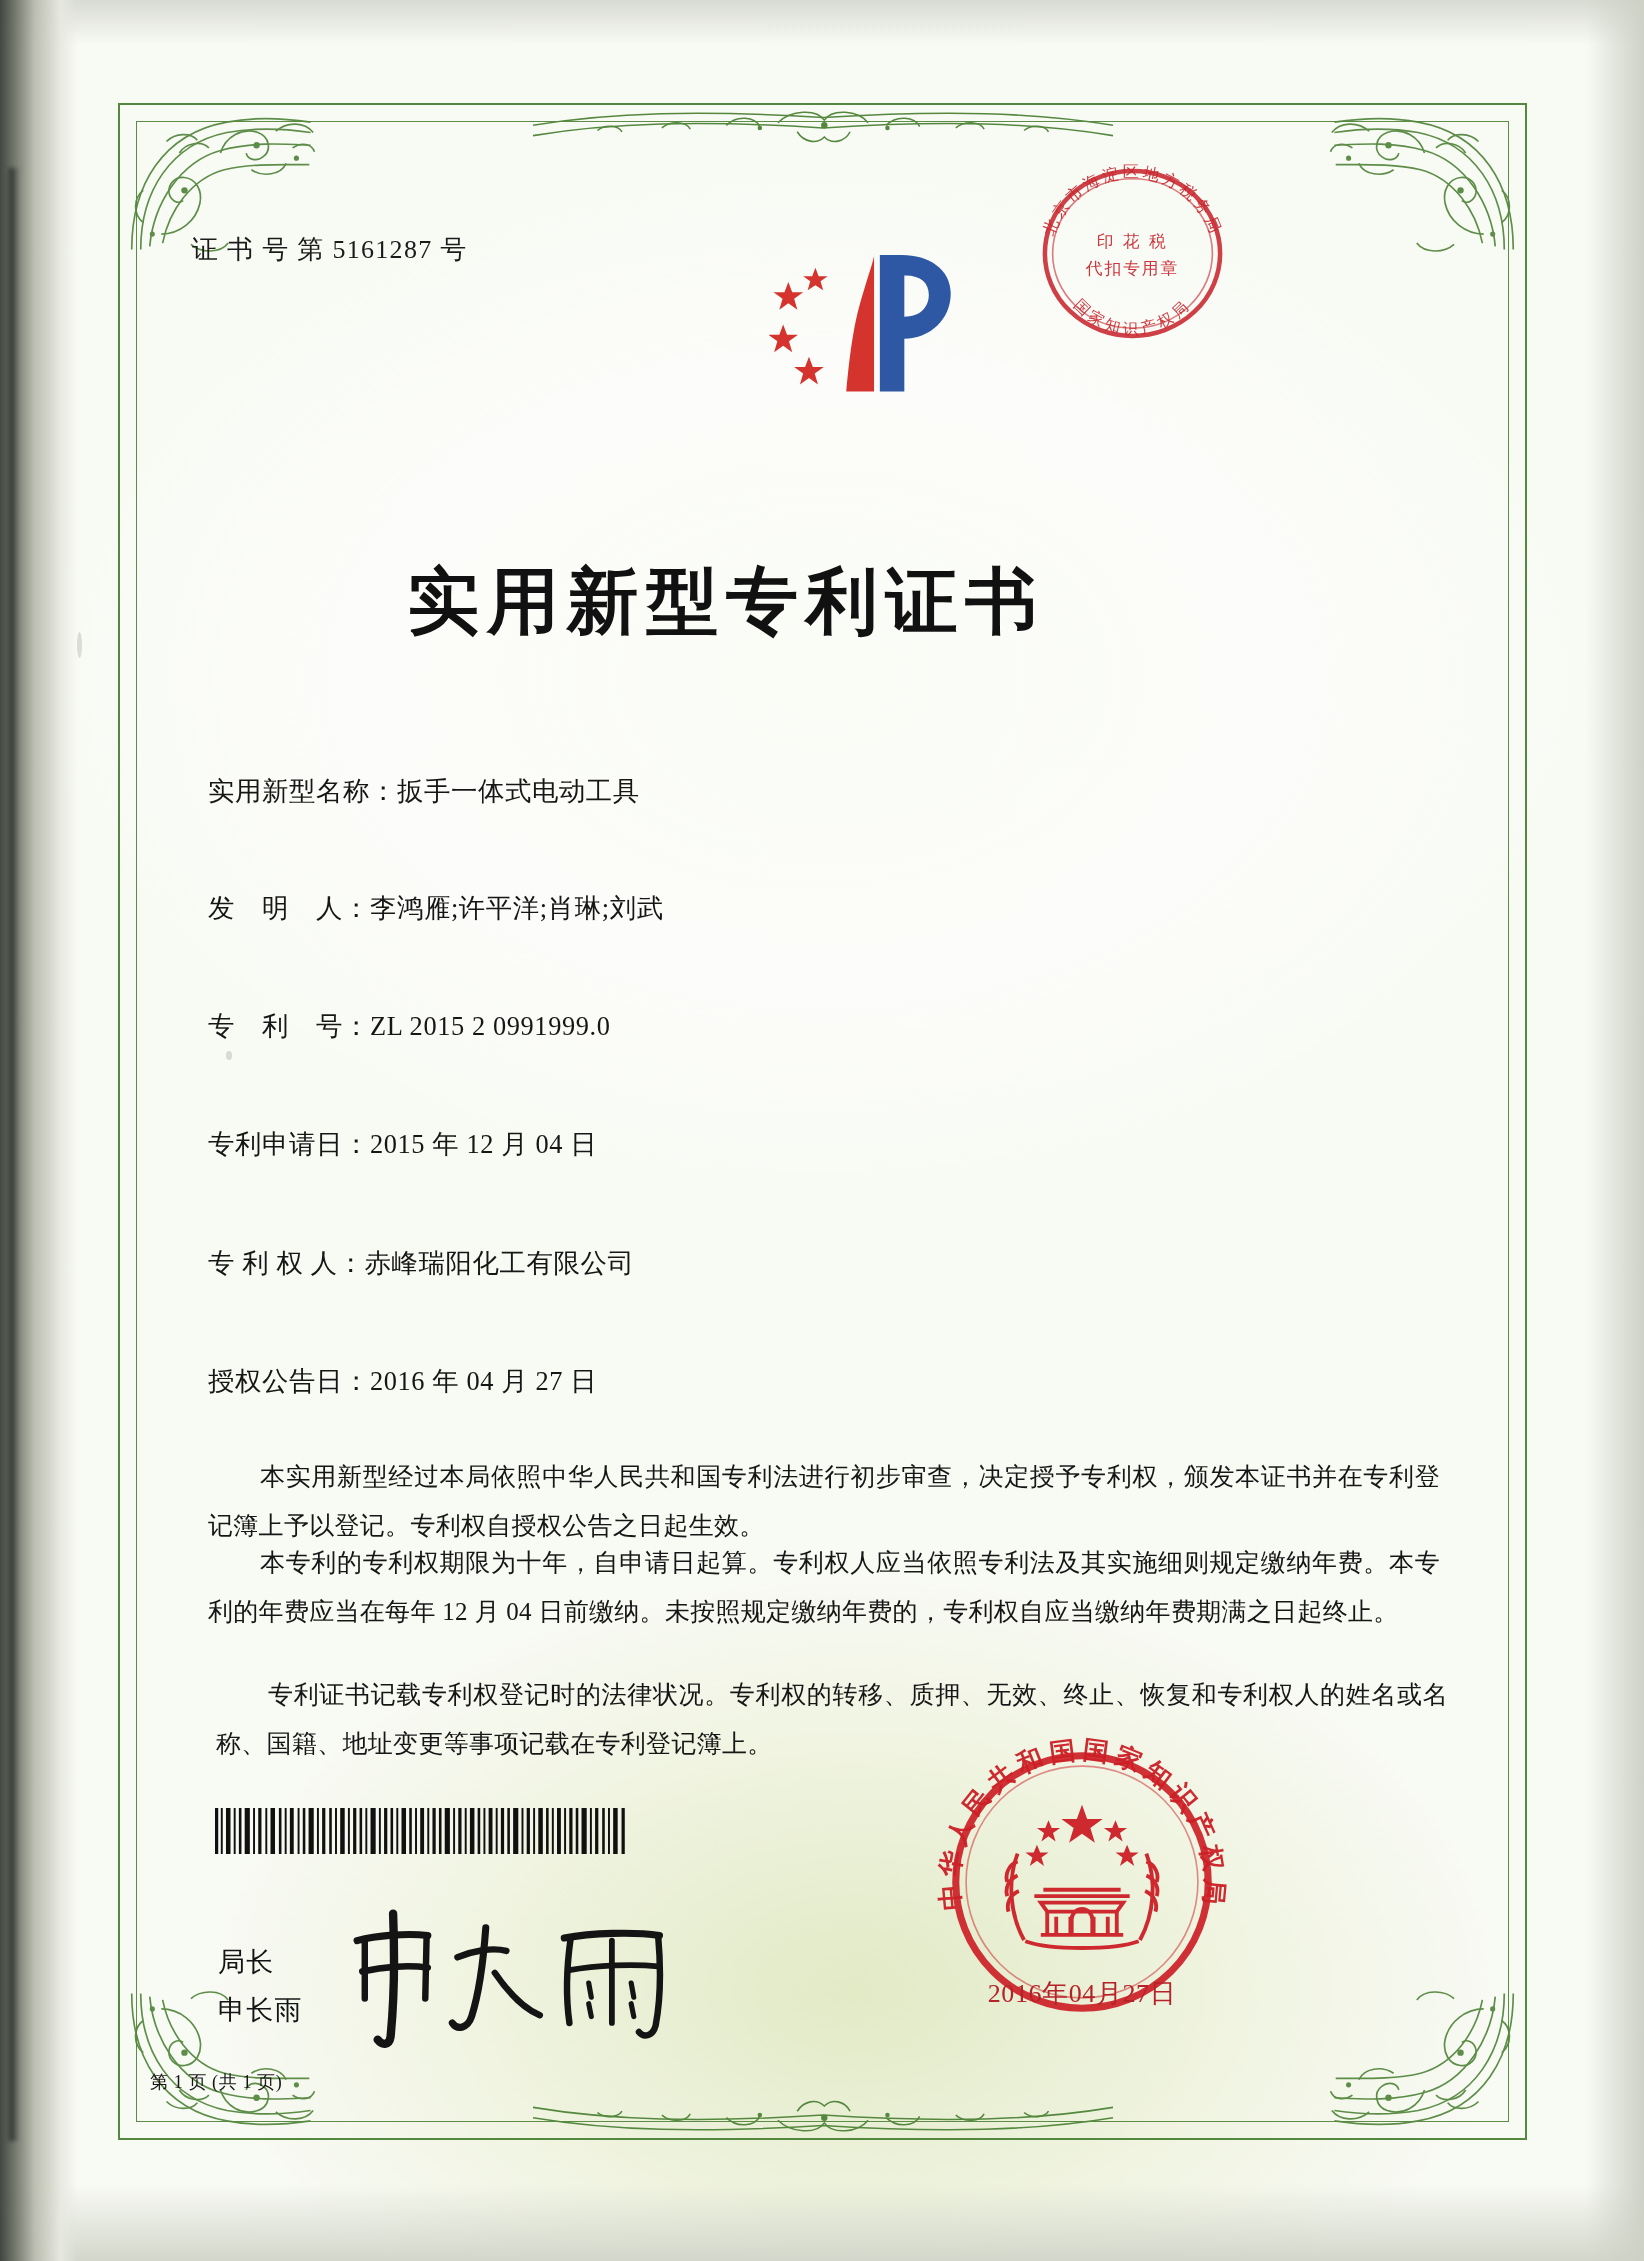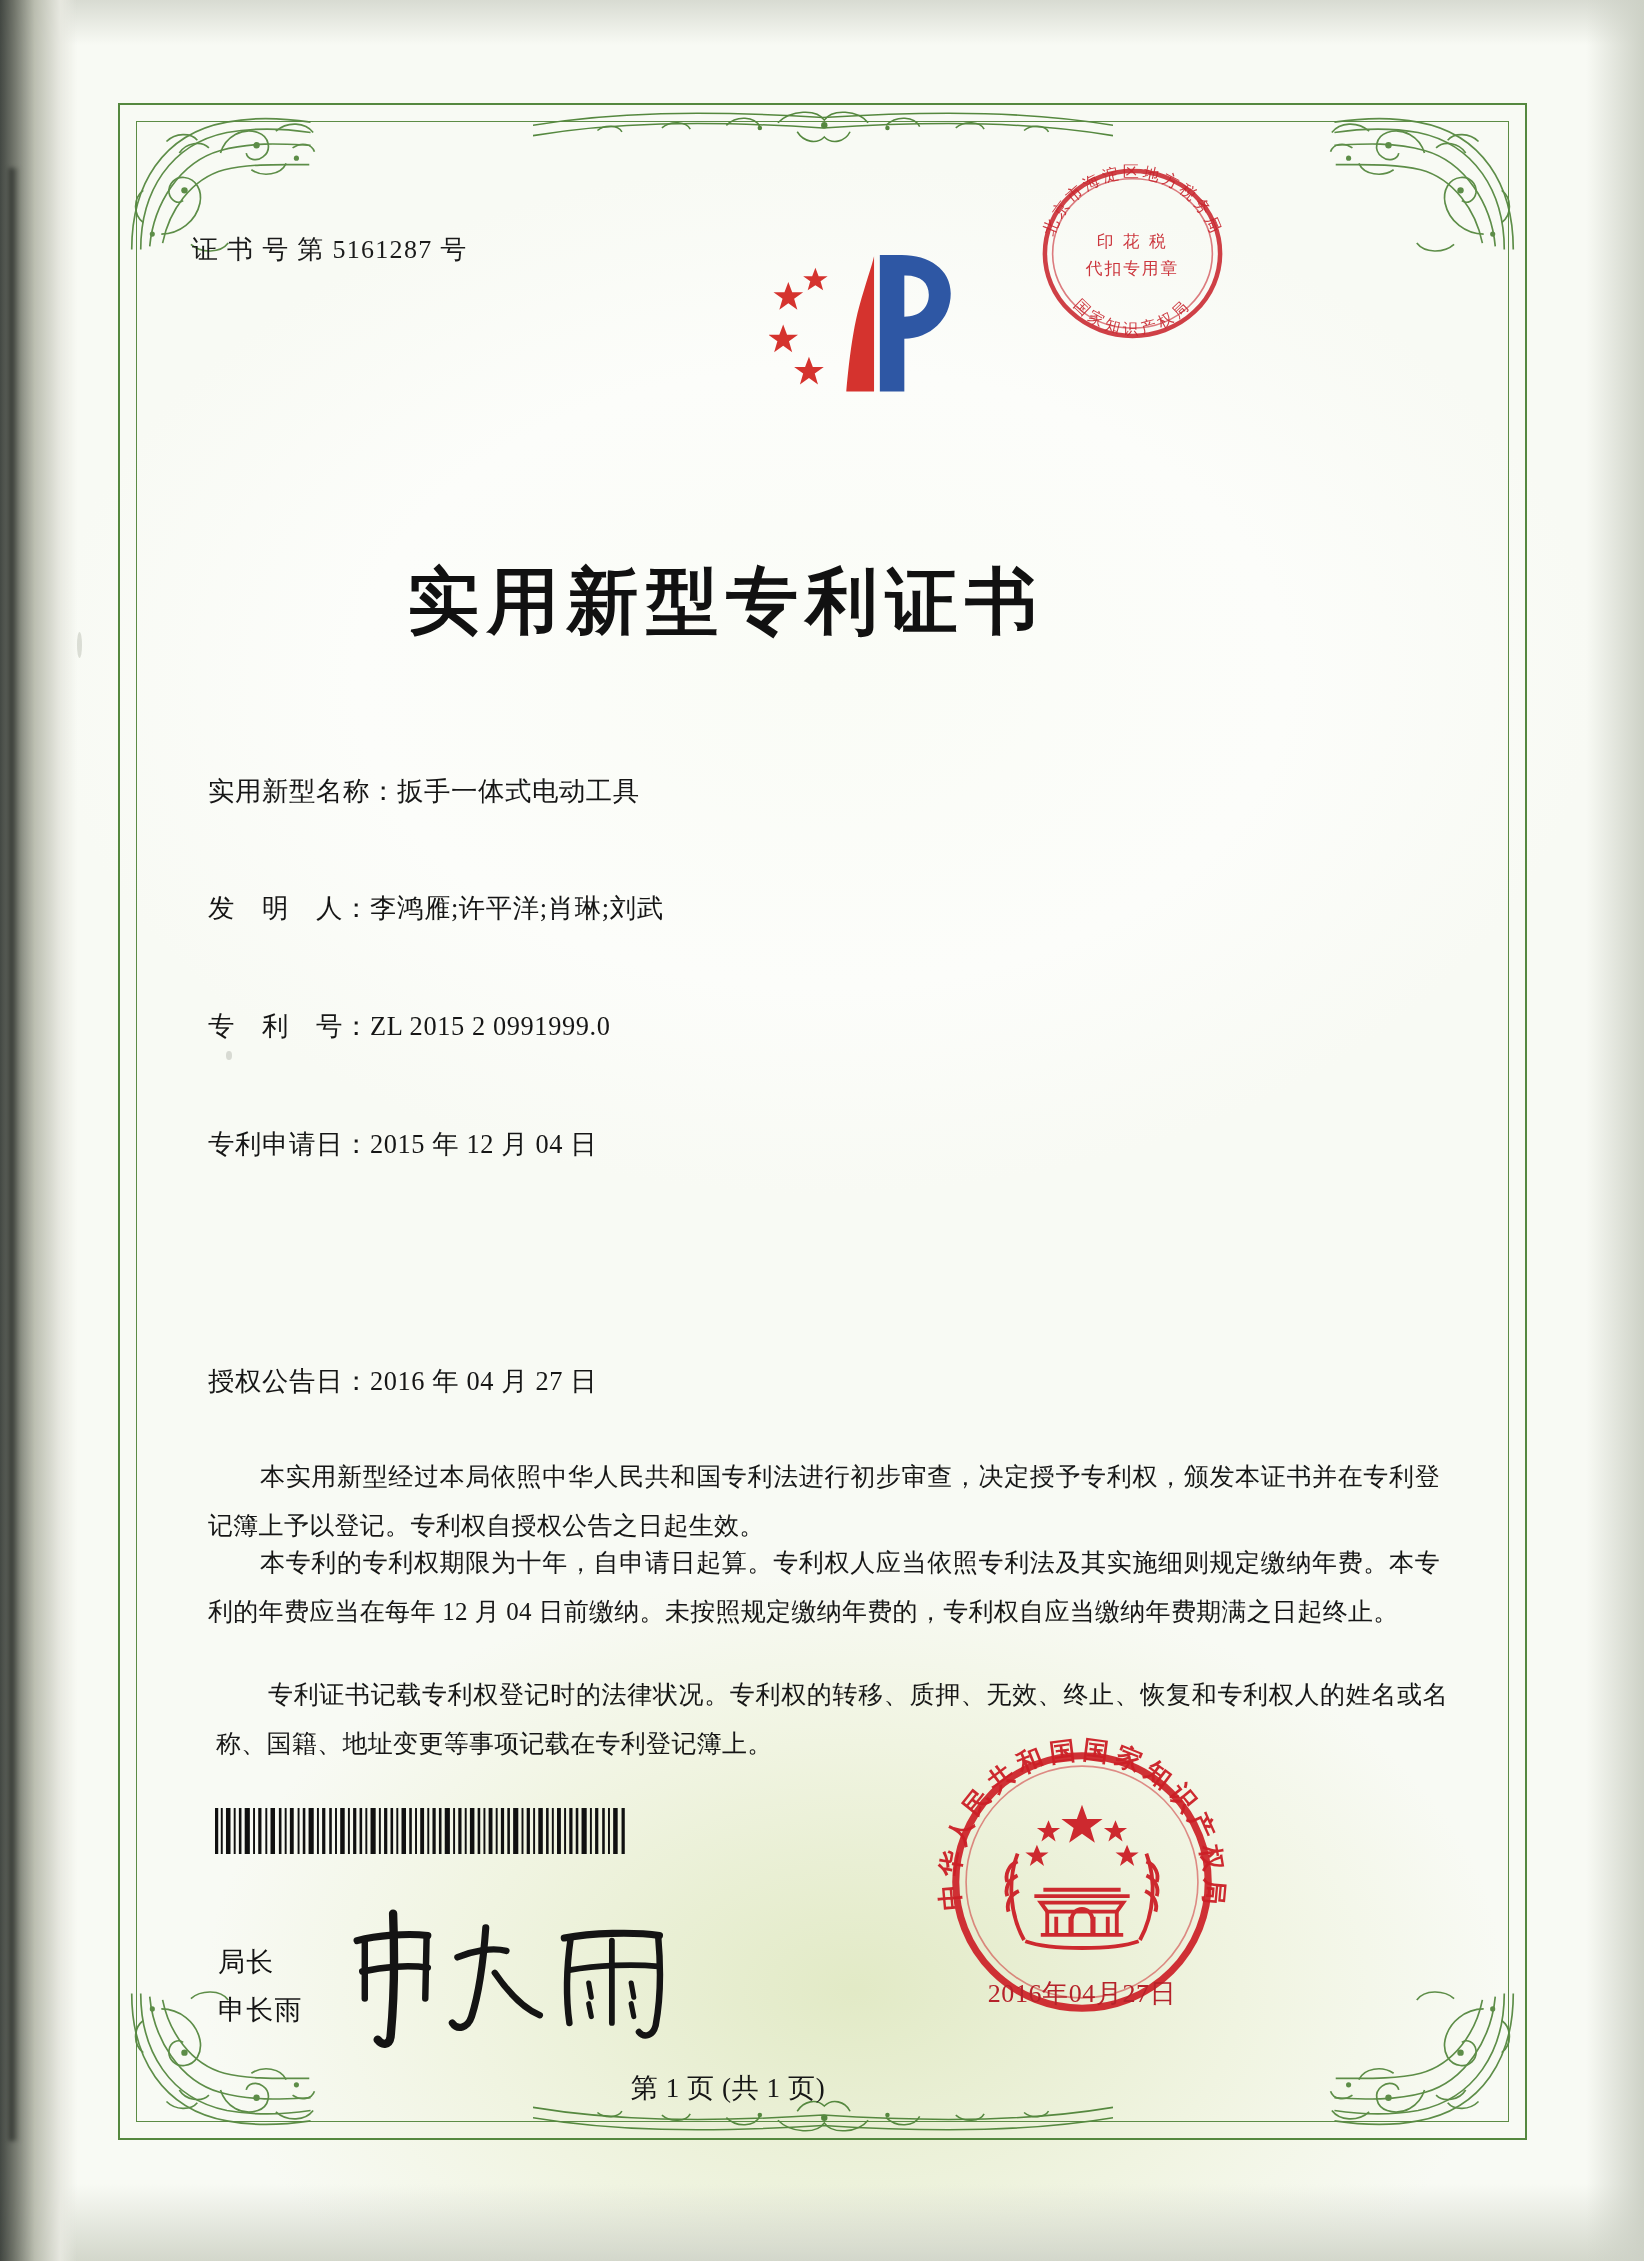--- a/index.html
+++ b/index.html
@@ -212,22 +212,21 @@
     text-align: center;
     font-size: 26px;
     color: #b5222a;
     letter-spacing: 0.6px;
   }
 
   #page-footer {
     position: absolute;
     left: 0; right: 0;
     top: 1967px;
-    text-align: center;
-    font-size: 27px;
+    font-size: 18px;
     color: #161616;
     letter-spacing: 0.6px;
     margin-left: 32px;
   }
 
   
   .blemish {
     position: absolute;
     background: rgba(120,125,110,0.25);
     border-radius: 50%;
@@ -426,20 +425,23 @@
     <span>实用新型名称：</span><span>扳手一体式电动工具</span>
   </div>
   <div class="field-row" id="f-inventor">
     <span>发　明　人：</span><span>李鸿雁;许平洋;肖琳;刘武</span>
   </div>
   <div class="field-row" id="f-patentno">
     <span>专　利　号：</span><span>ZL 2015 2 0991999.0</span>
   </div>
   <div class="field-row" id="f-appdate">
     <span>专利申请日：</span><span>2015 年 12 月 04 日</span>
+  </div>
+  <div class="field-row" id="f-holder">
+    <span>专 利 权 人：</span><span>赤峰瑞阳化工有限公司</span>
   </div>
   <div class="field-row" id="f-grantdate">
     <span>授权公告日：</span><span>2016 年 04 月 27 日</span>
   </div>
 
   <div class="body-para" id="p1">本实用新型经过本局依照中华人民共和国专利法进行初步审查，决定授予专利权，颁发本证书并在专利登记簿上予以登记。专利权自授权公告之日起生效。</div>
   <div class="body-para" id="p2">本专利的专利权期限为十年，自申请日起算。专利权人应当依照专利法及其实施细则规定缴纳年费。本专利的年费应当在每年 12 月 04 日前缴纳。未按照规定缴纳年费的，专利权自应当缴纳年费期满之日起终止。</div>
   <div class="body-para" id="p3">专利证书记载专利权登记时的法律状况。专利权的转移、质押、无效、终止、恢复和专利权人的姓名或名称、国籍、地址变更等事项记载在专利登记簿上。</div>
 
   <svg id="barcode" viewBox="0 0 640 72" preserveAspectRatio="none">

